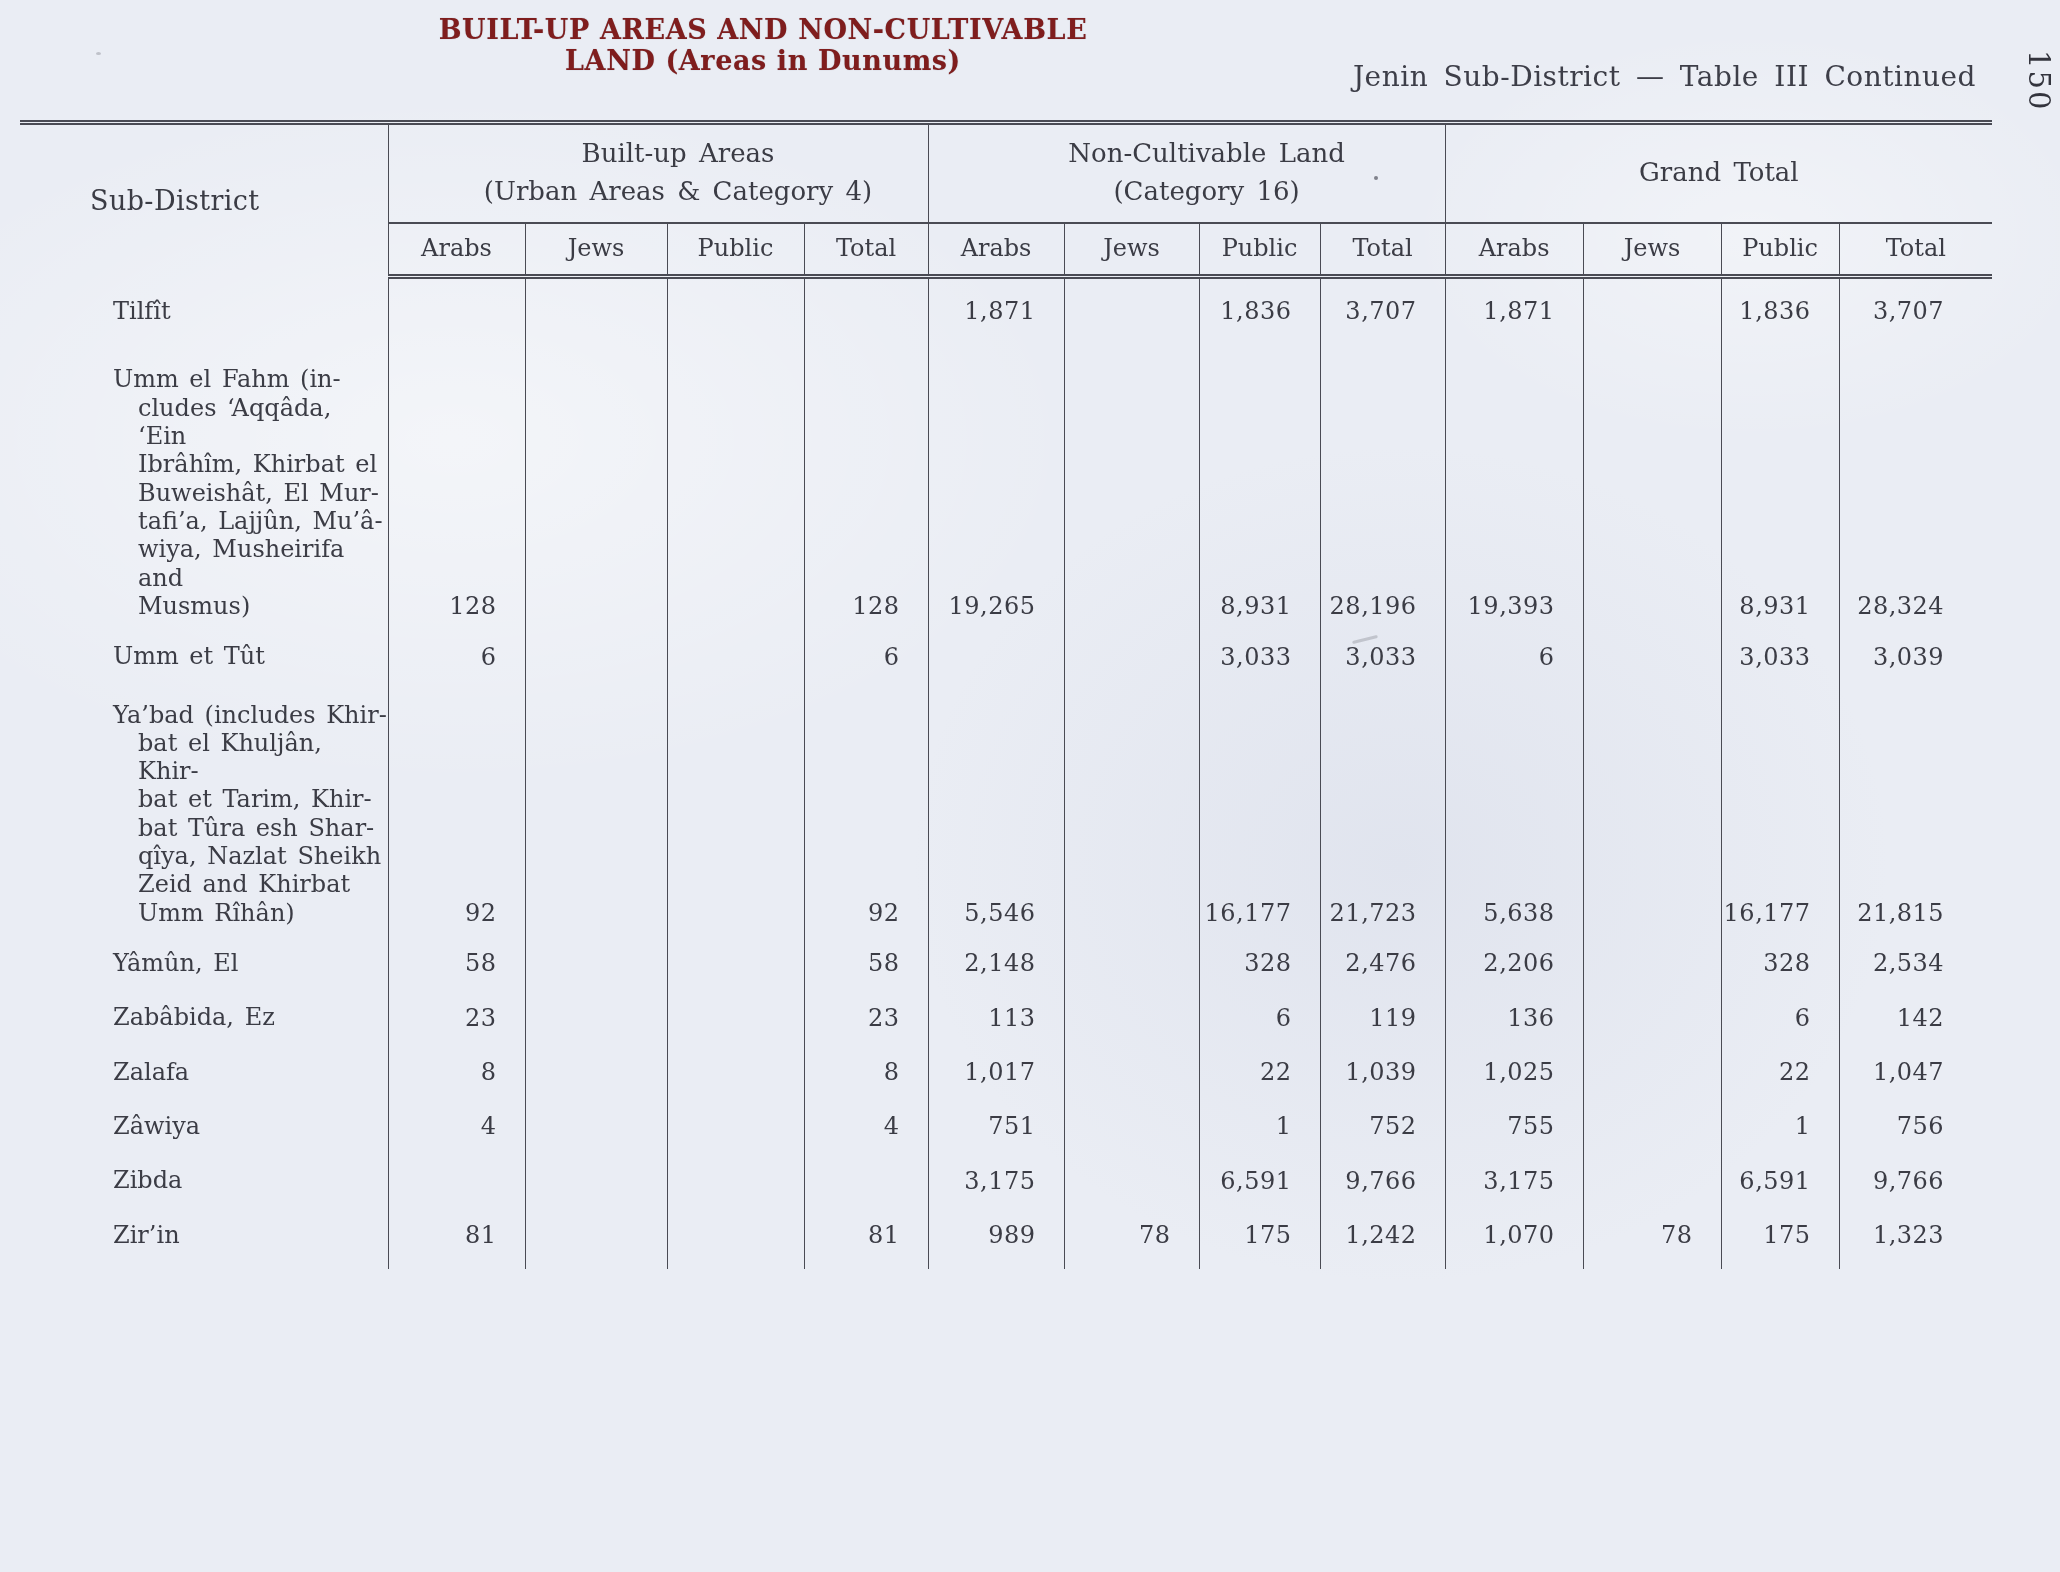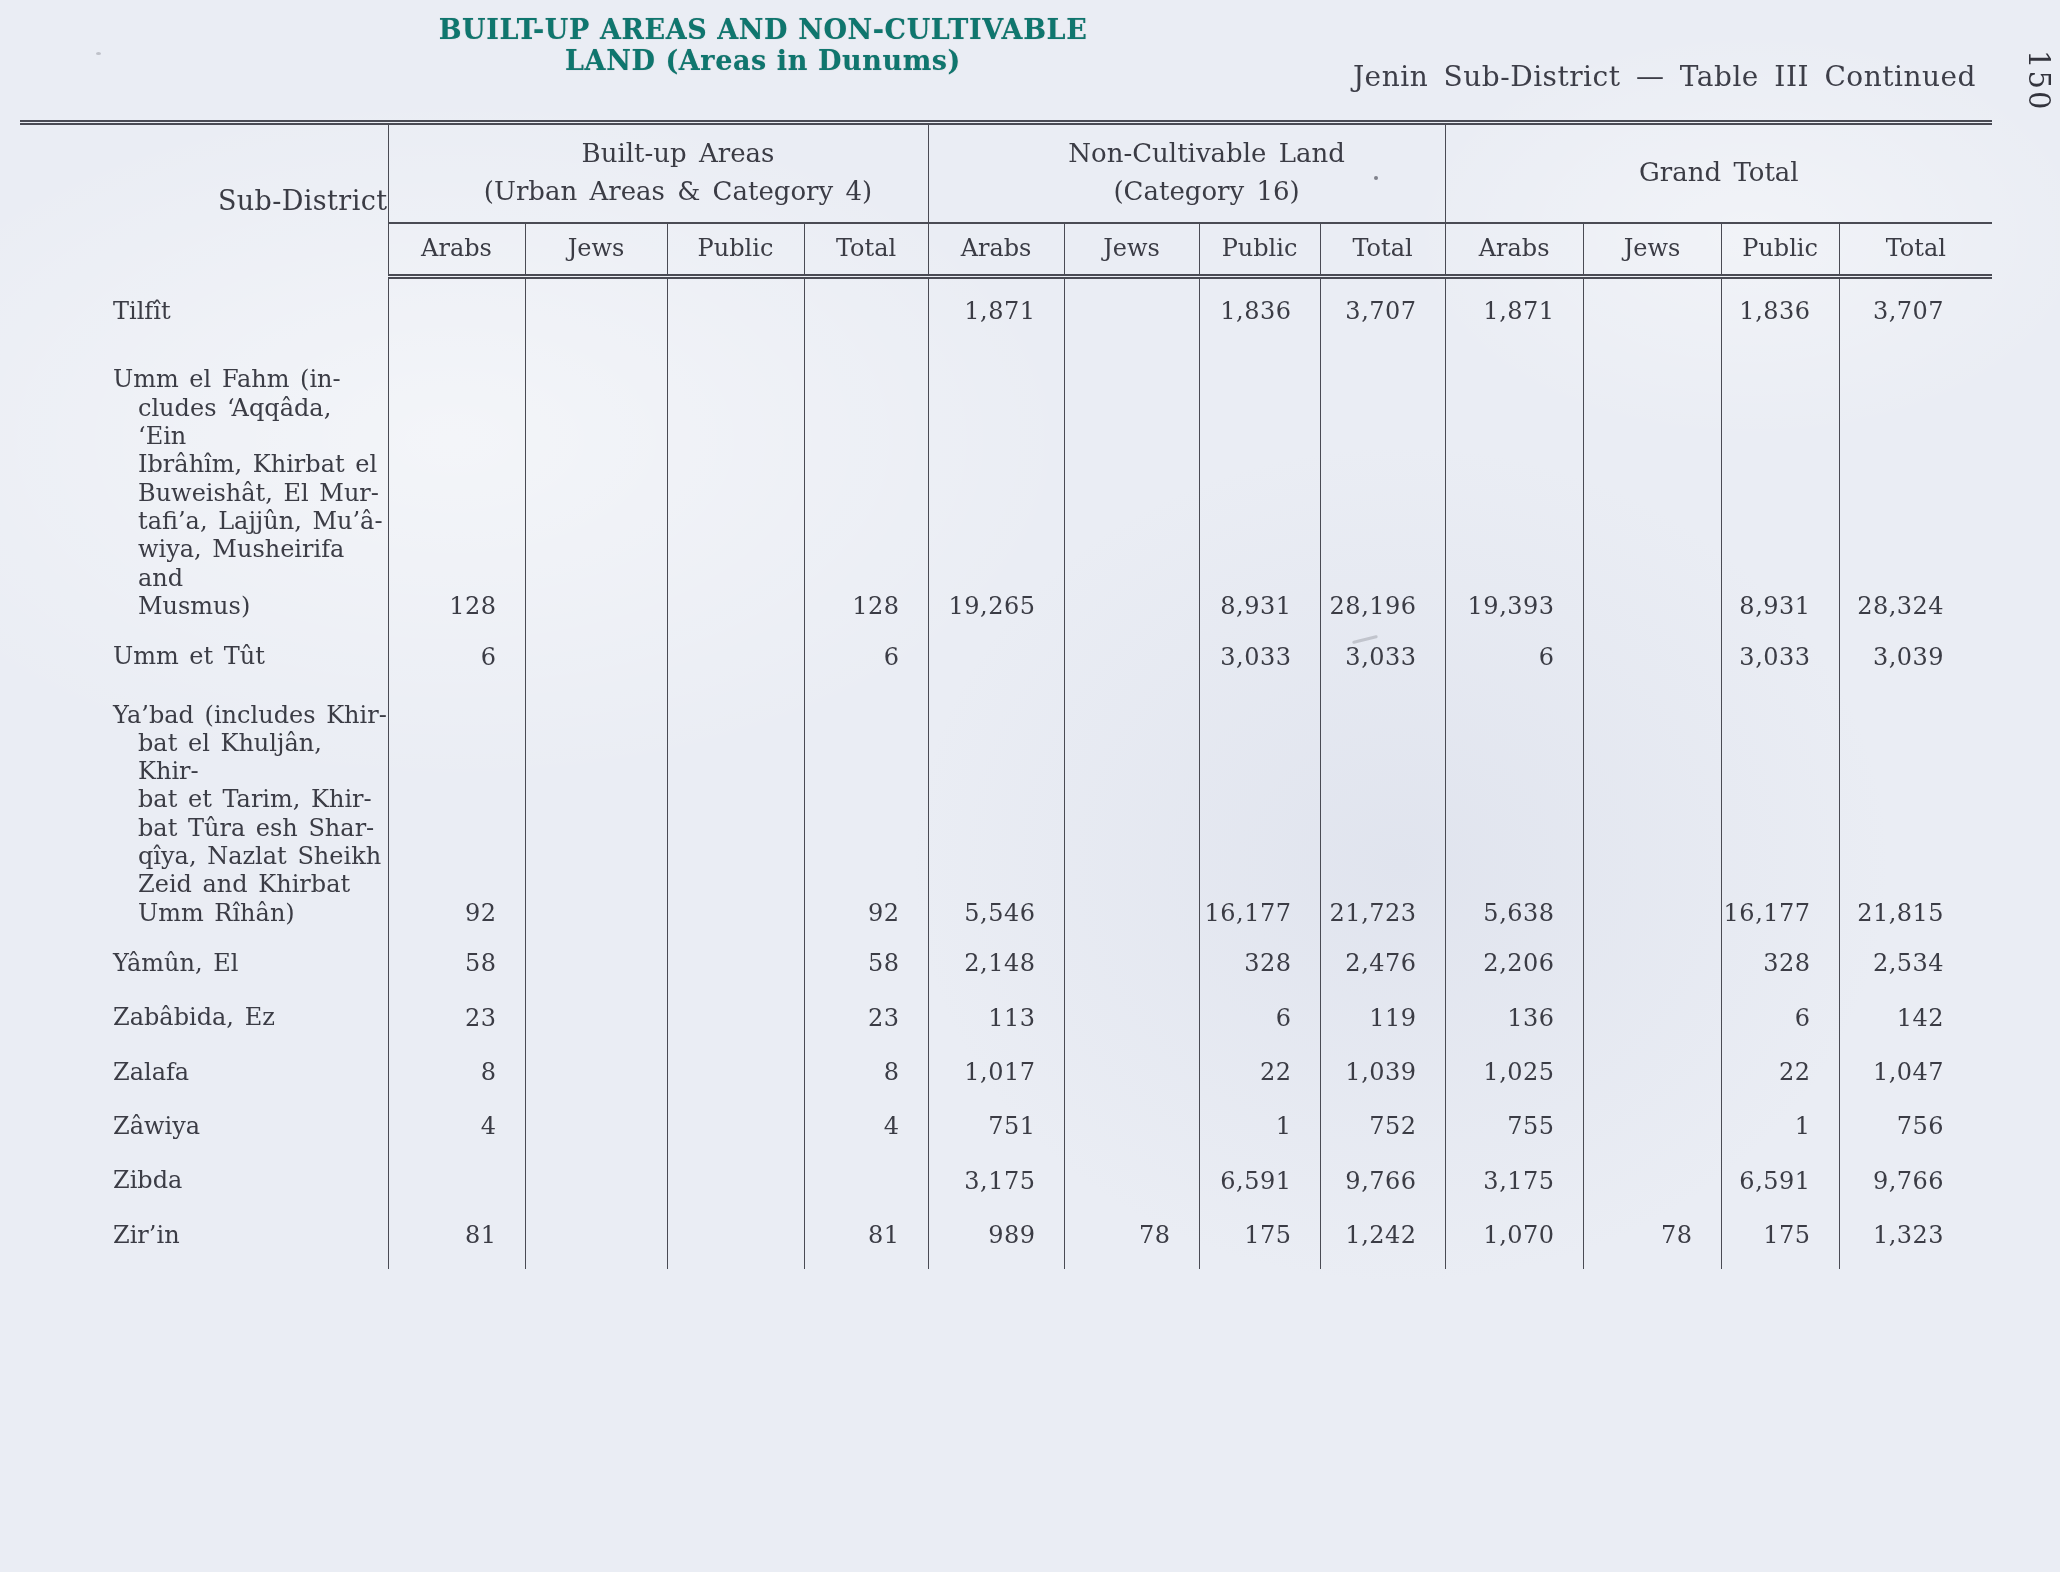--- a/index.html
+++ b/index.html
@@ -21,21 +21,21 @@
     position: relative;
   }
   .page { position: absolute; inset: 0; }
 
   .doc-title {
     position: absolute;
     left: 403px; top: 14px; width: 720px;
     text-align: center;
     font-size: 27px; font-weight: bold;
     letter-spacing: 0.6px;
-    color: #0f766e;
+    color: #7f1d1d;
     text-shadow: 0 0 1px rgba(52,53,62,0.35);
   }
   .doc-subtitle {
     position: absolute;
     right: 84px; top: 60px;
     font-size: 28px;
     letter-spacing: 0.5px;
     color: #3d3e48;
     word-spacing: 6px;
     text-align: right;
@@ -60,21 +60,21 @@
   }
   col.w-name { width: 368px; }
   col.w0 { width: 137px; } col.w1 { width: 142px; } col.w2 { width: 137px; }
   col.w3 { width: 124px; } col.w4 { width: 136px; } col.w5 { width: 135px; }
   col.w6 { width: 121px; } col.w7 { width: 125px; } col.w8 { width: 138px; }
   col.w9 { width: 138px; } col.w10 { width: 118px; } col.w11 { width: 153px; }
 
   thead th { font-weight: normal; vertical-align: middle; }
   thead tr.r1 th { border-top: 5px double var(--line); }
   th.name-head {
-    text-align: right;
+    text-align: left;
     padding-left: 70px;
     font-size: 27px;
     border-right: 1px solid var(--line);
     letter-spacing: 0.4px;
   }
   th.group-head {
     font-size: 26px;
     line-height: 1.45;
     white-space: pre-line;
     padding: 10px 0 12px 0;

